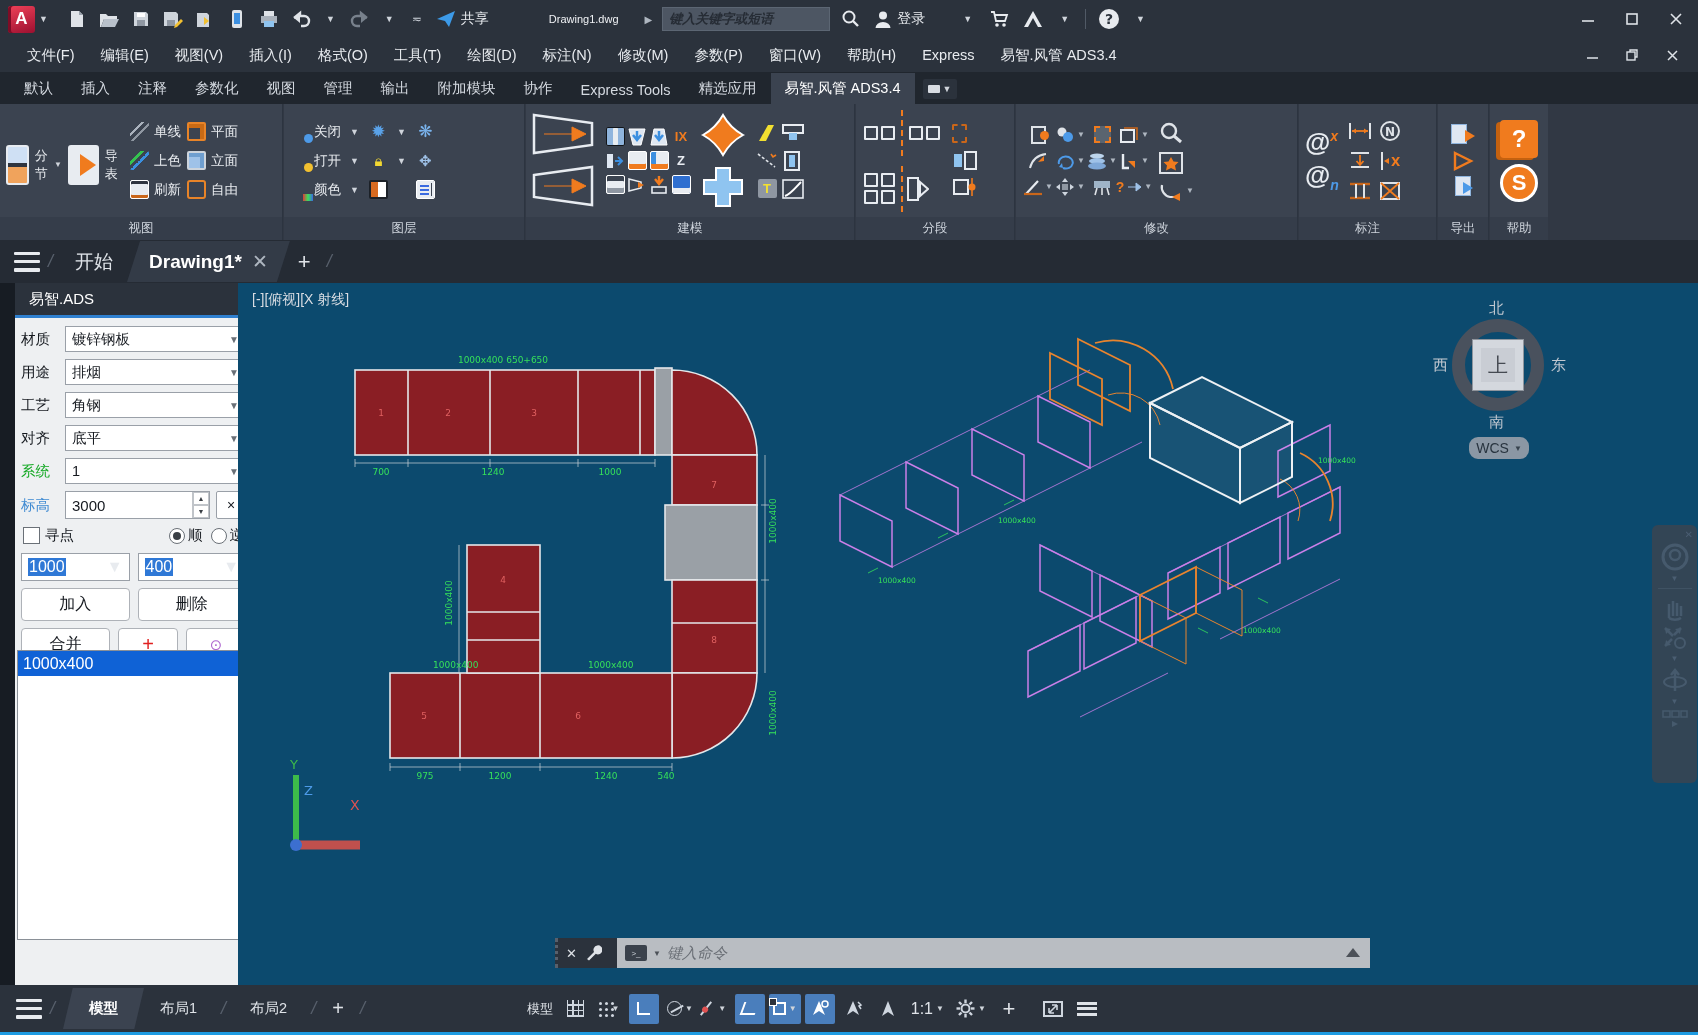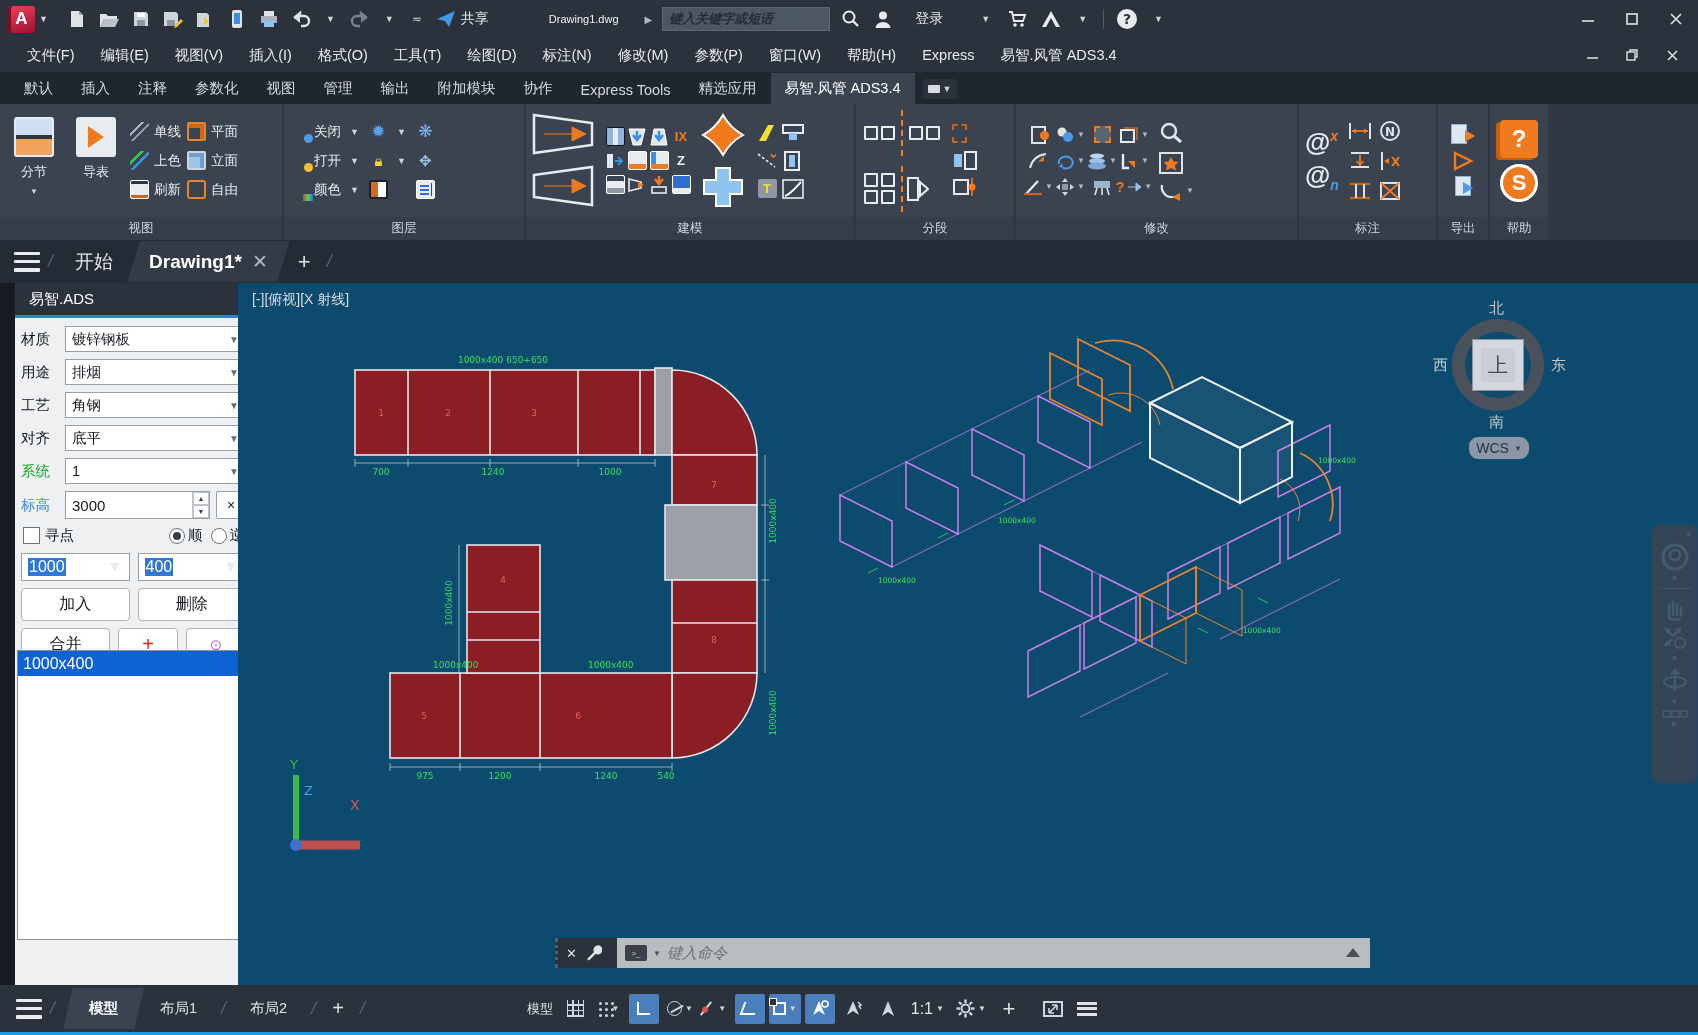--- a/index.html
+++ b/index.html
@@ -12,21 +12,21 @@
   .alogo { width:27px; height:27px; margin-left:8px; background:linear-gradient(160deg,#ef4158,#9c1030); border-radius:3px; display:flex; align-items:center; justify-content:center; font-weight:bold; color:#fff; font-size:17px; box-shadow:inset 3px 0 0 #7e0c26; }
   .caret { color:#cfd4db; font-size:9px; margin:0 4px; }
   .qat { display:flex; align-items:center; gap:10px; margin-left:14px; }
   .qicon { width:22px; height:22px; display:flex; align-items:center; justify-content:center; }
   .share { display:flex; align-items:center; gap:5px; color:#e8ebef; margin-left:10px; font-size:14px; }
   .doc-title { margin-left:60px; font-size:11px; color:#f0f2f5; }
   .tb-arrow { color:#aeb6c0; font-size:10px; margin:0 10px 0 26px; }
   .searchbox { width:168px; height:24px; background:#4d5663; border:1px solid #5c6673; display:flex; align-items:center; padding:0 6px; }
   .searchbox span { font-style:italic; color:#262c35; font-size:13px; font-weight:bold; }
   .tb-right { display:flex; align-items:center; gap:12px; margin-left:10px; }
-  .login { display:flex; align-items:flex-end; gap:23px; color:#e8ebef; }
+  .login { display:flex; align-items:flex-end; gap:5px; color:#e8ebef; }
   .win-btns { margin-left:auto; display:flex; }
   .win-btn { width:44px; height:38px; display:flex; align-items:center; justify-content:center; color:#dfe3e8; font-size:14px; }
   .divline { width:1px; height:20px; background:#515a66; }
 
   
   #menubar { position:absolute; left:0; top:38px; width:1698px; height:34px; background:#2b323c; display:flex; align-items:center; padding-left:14px; }
   .menu-item { padding:0 13px; font-size:14.5px; color:#e8ebef; height:34px; display:flex; align-items:center; }
   .doc-btns { margin-left:auto; display:flex; margin-right:6px; }
   .doc-btn { width:40px; height:30px; display:flex; align-items:center; justify-content:center; color:#dfe3e8; }
 
@@ -35,21 +35,21 @@
   .rtab { padding:6px 14px; font-size:14.5px; color:#d4d9e0; }
   .rtab.active { background:#3b4350; color:#fff; }
   .rtab-opt { margin-left:8px; margin-bottom:5px; width:34px; height:20px; background:#2b323c; border-radius:2px; display:flex; align-items:center; justify-content:center; gap:3px; color:#cfd4db; font-size:9px; }
   .rtab-opt .bar { width:12px; height:8px; background:#d8dce2; border-radius:1px; }
 
   
   #ribbon { position:absolute; left:0; top:104px; width:1698px; height:136px; background:#313844; }
   .panel { position:absolute; top:0; height:136px; background:#3b4350; border-right:1px solid #2c3440; }
   .panel-label { position:absolute; left:0; bottom:0; width:100%; height:23px; background:#353d4a; color:#cfd5dd; font-size:12.5px; display:flex; align-items:center; justify-content:center; }
   .panel-body { position:absolute; left:0; top:0; width:100%; height:113px; display:flex; align-items:center; padding:0 6px; gap:6px; }
-  .bigbtn { width:56px; height:104px; display:flex; flex-direction:column; align-items:center; justify-content:flex-start; padding-top:8px; gap:6px; color:#e8ebef; font-size:13px; }
+  .bigbtn { width:56px; height:104px; display:flex; align-items:center; justify-content:flex-start; padding-top:8px; gap:6px; color:#e8ebef; font-size:13px; }
   .bigicon { width:40px; height:40px; border-radius:3px; }
   .ic-split { background:linear-gradient(#cfe0f4 0 45%,#2f3540 45% 55%,#f0a35c 55% 100%); border:2px solid #e8ecf1; }
   .ic-table { background:#e8ecf1; border:2px solid #e8ecf1; position:relative; }
   .ic-table::after { content:""; position:absolute; left:10px; top:7px; border-left:16px solid #f07b1e; border-top:11px solid transparent; border-bottom:11px solid transparent; }
   .smallcol { display:flex; flex-direction:column; justify-content:center; gap:5px; }
   .srow { display:flex; align-items:center; gap:5px; height:24px; color:#e8ebef; font-size:13.5px; }
   .mi { width:19px; height:19px; border-radius:2px; position:relative; flex:none; }
   .mi-lines { background:linear-gradient(135deg,transparent 30%,#aab2bd 30% 38%,transparent 38% 52%,#8f97a2 52% 60%,transparent 60%); }
   .mi-lines-c { background:linear-gradient(135deg,transparent 28%,#35c24f 28% 38%,transparent 38% 50%,#3a8fe0 50% 60%,transparent 60%); }
   .mi-cube-o { border:2px solid #e88428; background:#3b4350; box-shadow:inset -4px 4px 0 #c96a14; }

